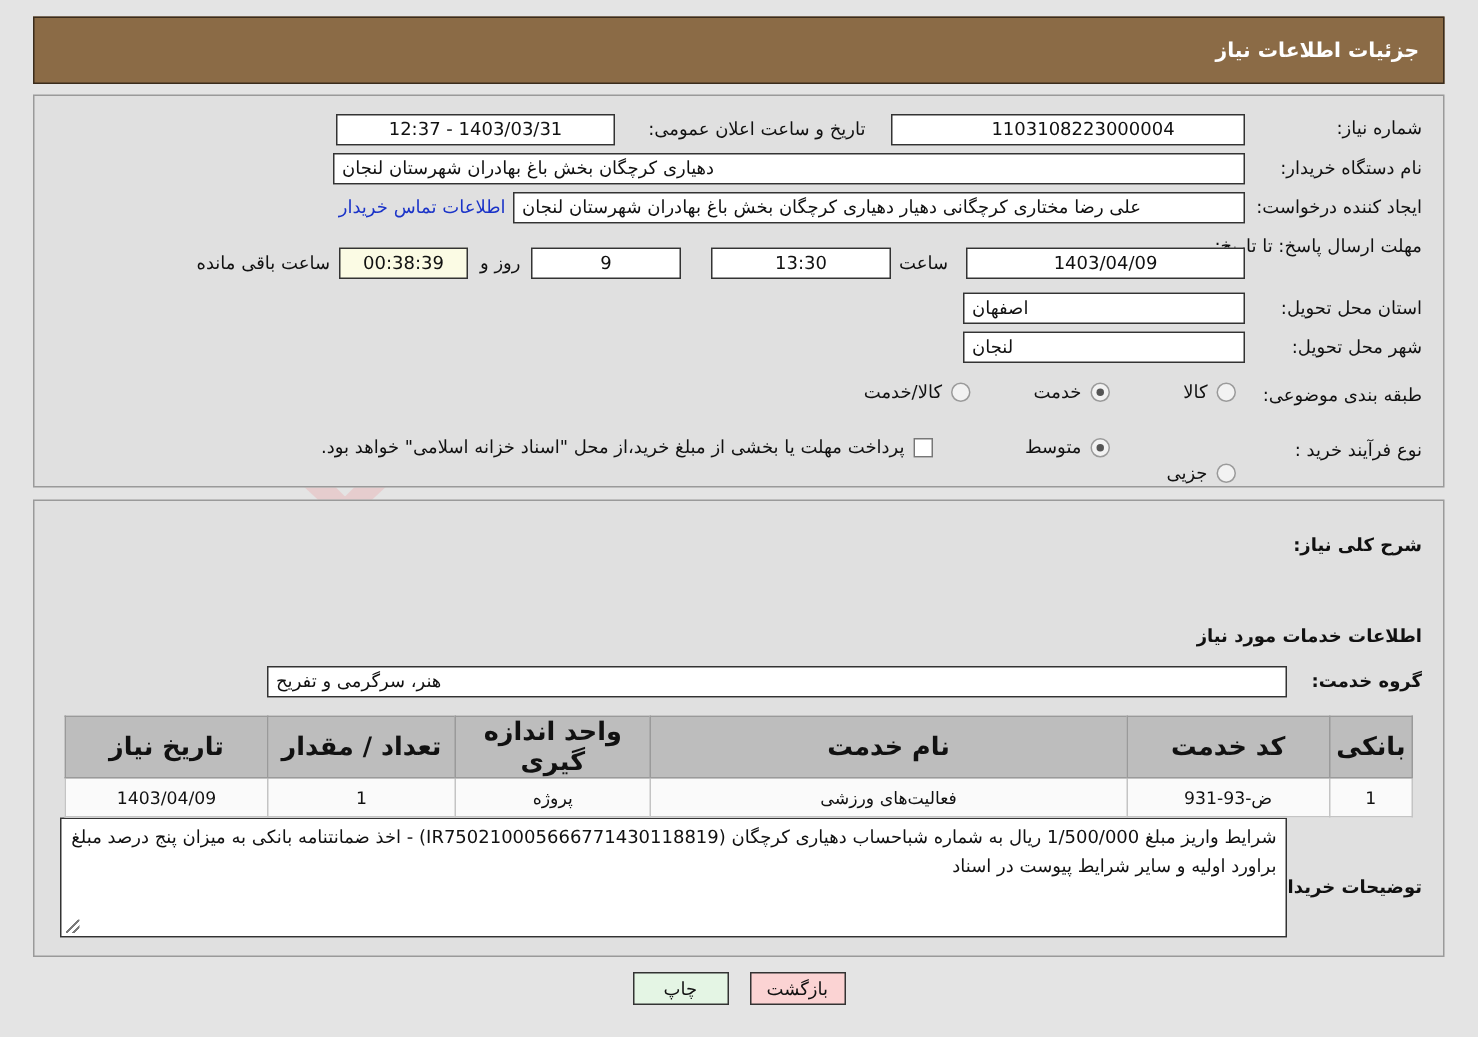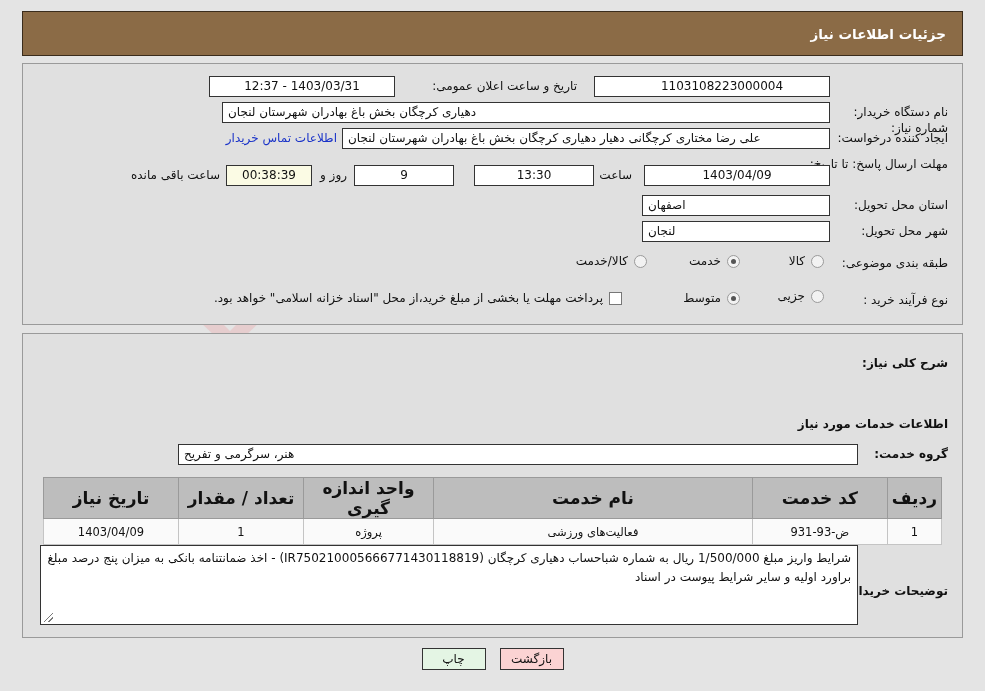--- a/index.html
+++ b/index.html
@@ -139,27 +139,27 @@
     <div class="wm-shield-in"></div>
     <div class="wm-text">AriaTender.net</div>
   </div>
 
   <div class="titlebar">
     <span>جزئیات اطلاعات نیاز</span>
   </div>
 
   <div class="panel" id="panel-top">
 
-    <div class="row" style="right:14px; top:14px;margin-top:43px;">
+    <div class="row" style="right:14px; top:14px;">
       <div class="lbl" style="width:110px;">شماره نیاز:</div>
     </div>
     <div class="fld c" style="position:absolute; right:132px; top:12px; width:236px;padding-left:25px;">1103108223000004</div>
 
     <div class="lbl" style="position:absolute; right:385px; top:15px;">تاریخ و ساعت اعلان عمومی:</div>
-    <div class="fld c" style="position:absolute; right:567px; top:12px; width:186px;">1403/03/31 - 12:37</div>
+    <div class="fld c" style="position:absolute; right:552px; top:12px; width:186px;">1403/03/31 - 12:37</div>
 
     <div class="lbl" style="position:absolute; right:14px; top:41px;">نام دستگاه خریدار:</div>
     <div class="fld r" style="position:absolute; right:132px; top:38px; width:608px;">دهیاری کرچگان بخش باغ بهادران شهرستان لنجان</div>
 
     <div class="lbl" style="position:absolute; right:14px; top:67px;">ایجاد کننده درخواست:</div>
     <div class="fld r" style="position:absolute; right:132px; top:64px; width:488px;">علی رضا مختاری کرچگانی دهیار دهیاری کرچگان بخش باغ بهادران شهرستان لنجان</div>
     <div class="link" style="position:absolute; right:625px; top:67px;">اطلاعات تماس خریدار</div>
 
     <div class="lbl" style="position:absolute; right:14px; top:93px; width:112px; line-height:15px;">مهلت ارسال پاسخ: تا تاریخ:</div>
     <div class="fld c" style="position:absolute; right:132px; top:101px; width:186px;">1403/04/09</div>
@@ -184,21 +184,21 @@
     <div class="rgroup" style="position:absolute; right:222px; top:190px;">
       <span class="radio on"></span>
       <span class="txt">خدمت</span>
     </div>
     <div class="rgroup" style="position:absolute; right:315px; top:190px;">
       <span class="radio"></span>
       <span class="txt">کالا/خدمت</span>
     </div>
 
     <div class="lbl" style="position:absolute; right:14px; top:229px;">نوع فرآیند خرید :</div>
-    <div class="rgroup" style="position:absolute; right:138px; top:225px;">
+    <div class="rgroup" style="position:absolute; right:138px; top:244px;">
       <span class="radio"></span>
       <span class="txt">جزیی</span>
     </div>
     <div class="rgroup" style="position:absolute; right:222px; top:227px;">
       <span class="radio on"></span>
       <span class="txt">متوسط</span>
     </div>
     <div class="rgroup" style="position:absolute; right:340px; top:227px;">
       <span class="cbox"></span>
       <span class="txt">پرداخت مهلت یا بخشی از مبلغ خرید،از محل "اسناد خزانه اسلامی" خواهد بود.</span>
@@ -214,21 +214,21 @@
     <div class="lbl bold" style="position:absolute; right:14px; top:113px;">گروه خدمت:</div>
     <div class="fld r" style="position:absolute; right:104px; top:110px; width:680px;">هنر، سرگرمی و تفریح</div>
 
     <div class="lbl bold" style="position:absolute; right:14px; top:250px;">توضیحات خریدار:</div>
     <div class="ta" style="position:absolute; right:104px; top:211px; width:818px; height:80px;">شرایط  واریز مبلغ 1/500/000 ریال به شماره شباحساب دهیاری کرچگان (IR750210005666771430118819) - اخذ ضمانتنامه بانکی به میزان پنج درصد مبلغ براورد اولیه و سایر شرایط پیوست در اسناد</div>
   </div>
 
   <table class="grid">
     <thead>
       <tr>
-        <th style="width:42px;">ردیف</th>
+        <th style="width:42px;">بانکی</th>
         <th style="width:135px;">کد خدمت</th>
         <th>نام خدمت</th>
         <th style="width:130px;">واحد اندازه گیری</th>
         <th style="width:125px;">تعداد / مقدار</th>
         <th style="width:135px;">تاریخ نیاز</th>
       </tr>
     </thead>
     <tbody>
       <tr>
         <td>1</td>

